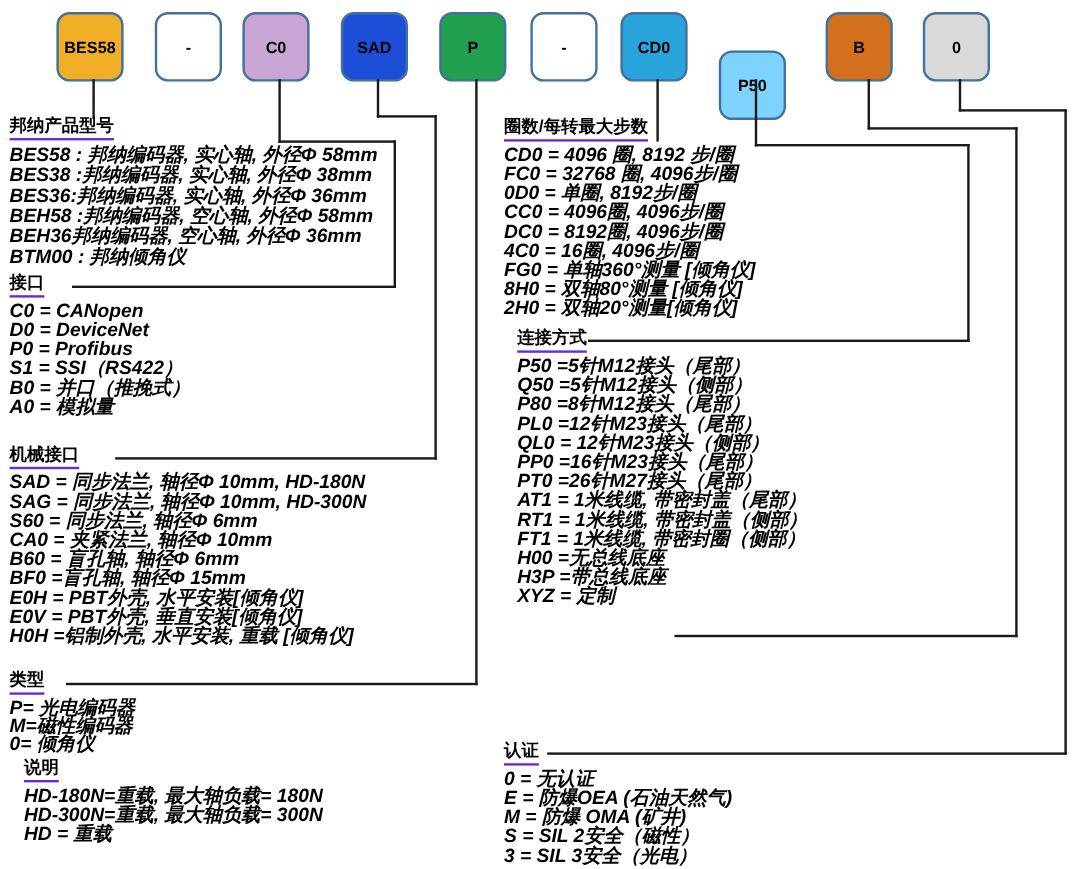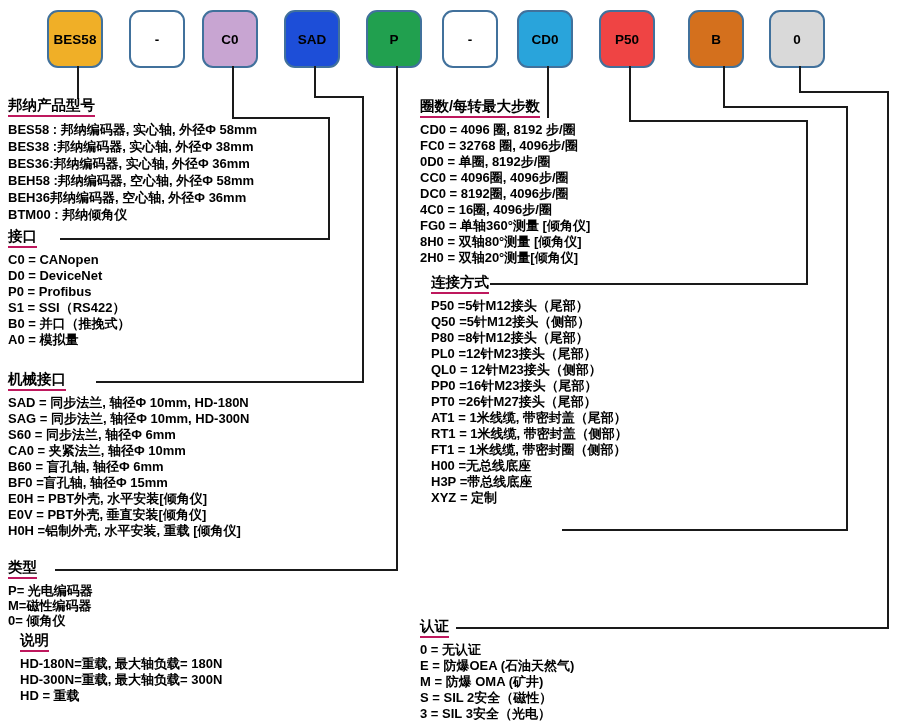--- a/index.html
+++ b/index.html
@@ -12,23 +12,23 @@
     border:2px solid #41719C;border-radius:11px;
     display:flex;align-items:center;justify-content:center;
     font-weight:bold;font-size:13.5px;color:#000;background:#fff;
   }
   .seg{position:absolute;background:#1a1a1a;}
   .seg.v{width:2px;}
   .seg.h{height:2px;}
   .section{position:absolute;white-space:nowrap;}
   .section .title{
     display:inline-block;font-size:14.5px;font-weight:bold;
-    border-bottom:2px solid #be185d;padding-bottom:1px;line-height:17px;
+    border-bottom:2px solid #6d28d9;padding-bottom:1px;line-height:17px;
   }
-  .section .items{margin-top:4px;font-size:13px;font-weight:600;}
+  .section .items{margin-top:4px;font-size:16px;font-weight:600;font-style:italic;}
   .items div{white-space:nowrap;}
   .lh17 .items div{line-height:17px;}
   .lh16 .items div{line-height:16px;}
   .lh15 .items div{line-height:15px;}
 </style>
 </head>
 <body>
 
 <div id="canvas">
 
@@ -46,21 +46,21 @@
     </div>
   <div class="code-box" style="left: 366px; background: rgb(33, 160, 79);">
       <span>P</span>
     </div>
   <div class="code-box" style="left: 442px; background: rgb(255, 255, 255);">
       <span>-</span>
     </div>
   <div class="code-box" style="left: 517px; background: rgb(41, 164, 219);">
       <span>CD0</span>
     </div>
-  <div class="code-box" style="left: 599px; background: #ef4444;">
+  <div class="code-box" style="left: 599px; background: #7dd3fc; margin-top: 32px;">
       <span>P50</span>
     </div>
   <div class="code-box" style="left: 688px; background: rgb(212, 112, 29);">
       <span>B</span>
     </div>
   <div class="code-box" style="left: 769px; background: rgb(217, 217, 217);">
       <span>0</span>
     </div>
 
   <div class="seg v" style="left:77px;top:66px;height:33px"></div>

